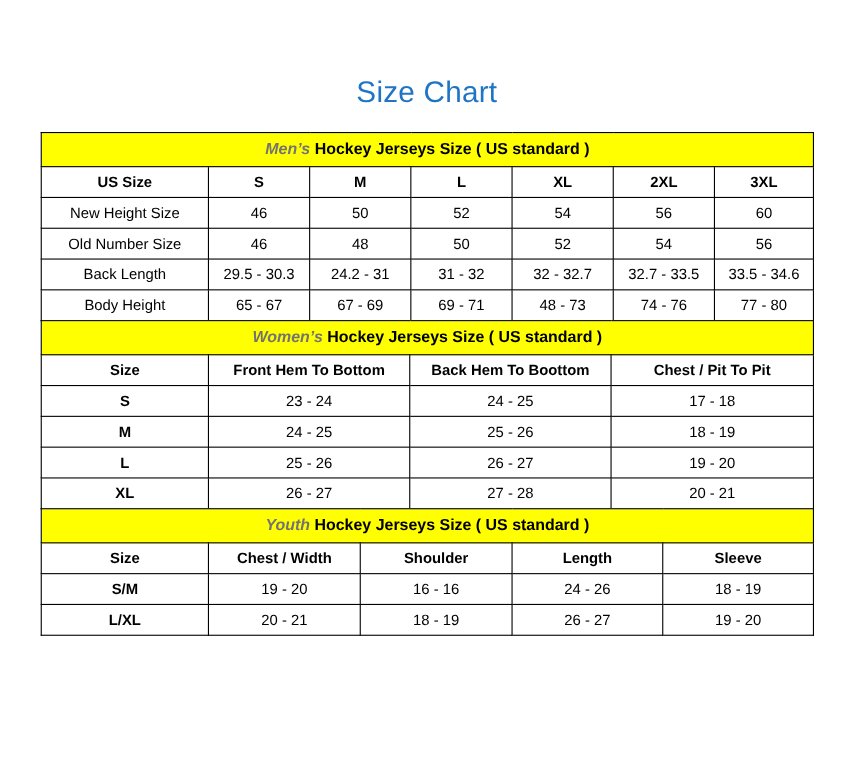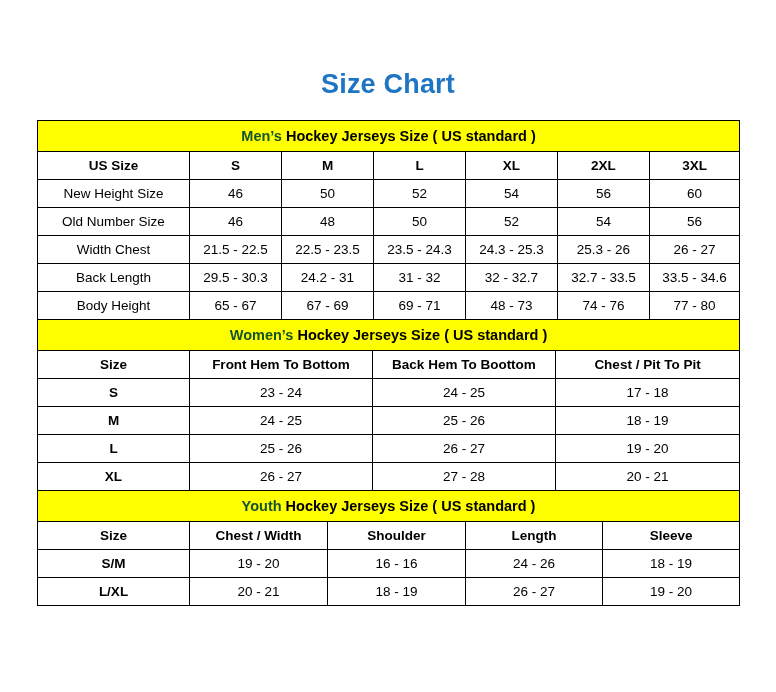--- a/index.html
+++ b/index.html
@@ -16,21 +16,21 @@
   .page {
     position: relative;
     width: 776px;
     height: 692px;
     box-sizing: border-box;
   }
   .title {
     text-align: center;
     color: #1f74c4;
     font-size: 27px;
-    font-weight: bold;
+    font-weight: normal;
     letter-spacing: 0.2px;
     padding-top: 67px;
     padding-bottom: 0;
     line-height: 34px;
   }
   .tables {
     margin: 0 auto;
     width: 702px;
     padding-top: 19px;
   }
@@ -54,21 +54,22 @@
     vertical-align: middle;
     box-sizing: border-box;
   }
   .section-head td {
     background: #ffff00;
     font-weight: bold;
     height: 31px;
     font-size: 14.5px;
   }
   .section-head .accent {
-    color: #14532d;
+    color: #737373;
+    font-style: italic;
   }
   .colhead td {
     font-weight: bold;
   }
   .bold {
     font-weight: bold;
   }
   .section-head td span {
     display: inline;
   }
@@ -115,29 +116,20 @@
           <td>60</td>
         </tr>
         <tr>
           <td>Old Number Size</td>
           <td>46</td>
           <td>48</td>
           <td>50</td>
           <td>52</td>
           <td>54</td>
           <td>56</td>
-        </tr>
-        <tr>
-          <td>Width Chest</td>
-          <td>21.5 - 22.5</td>
-          <td>22.5 - 23.5</td>
-          <td>23.5 - 24.3</td>
-          <td>24.3 - 25.3</td>
-          <td>25.3 - 26</td>
-          <td>26 - 27</td>
         </tr>
         <tr>
           <td>Back Length</td>
           <td>29.5 - 30.3</td>
           <td>24.2 - 31</td>
           <td>31 - 32</td>
           <td>32 - 32.7</td>
           <td>32.7 - 33.5</td>
           <td>33.5 - 34.6</td>
         </tr>

